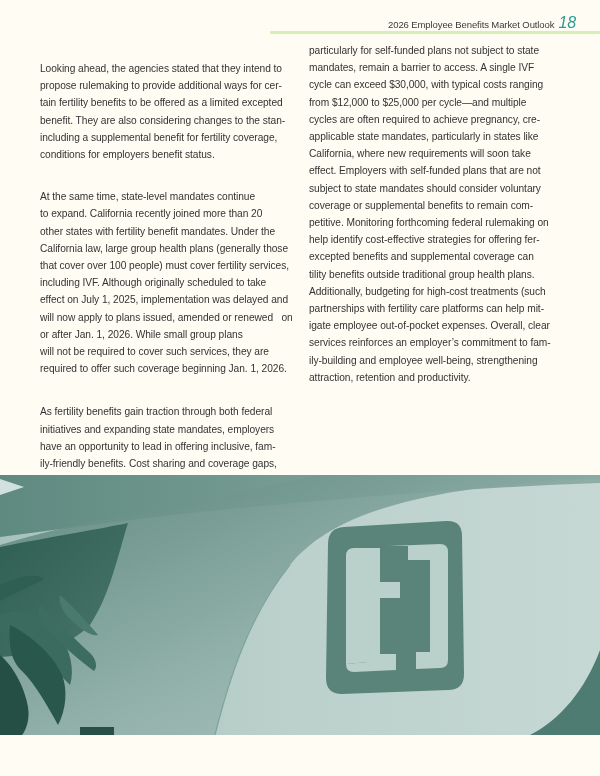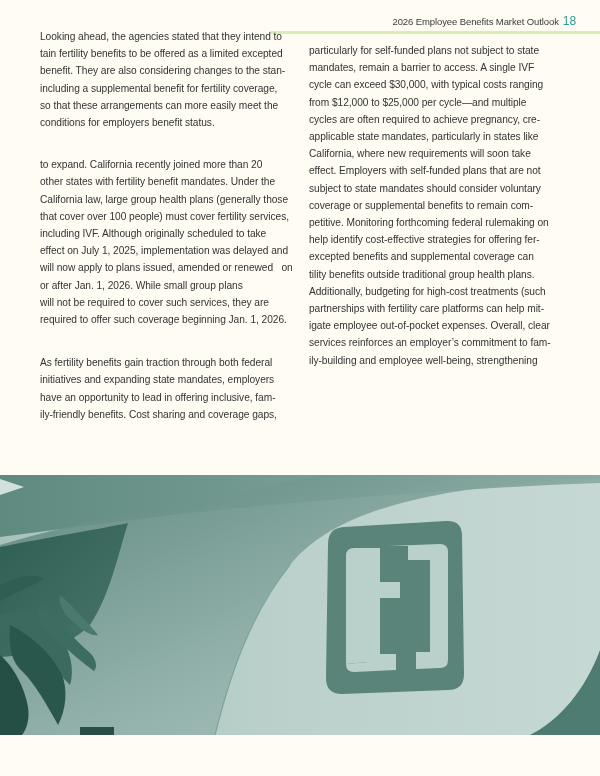--- a/index.html
+++ b/index.html
@@ -20,40 +20,41 @@
       top: 14px;
       right: 24px;
       font-size: 9.5px;
       color: #3a3a3a;
       letter-spacing: -0.1px;
       white-space: nowrap;
     }
     .header .page-num {
       color: #2a9d8f;
       margin-left: 4px;
-      font-size: 12px;
+      font-size: 16px;
+      font-style: italic;
     }
     .header-rule {
       position: absolute;
       top: 31px;
       left: 270px;
       right: 0;
       height: 3px;
       background: #d6efb4;
     }
     .col {
       position: absolute;
       font-size: 10.2px;
       line-height: 17.2px;
       color: #333;
       letter-spacing: -0.05px;
     }
     .col-left {
       left: 40px;
-      top: 28px;
+      top: 60px;
       width: 262px;
     }
     .col-right {
       left: 309px;
       top: 42px;
       width: 262px;
     }
     .para {
       margin: 0;
     }
@@ -80,28 +81,29 @@
 <body>
 
 <div class="header">
   <span>2026 Employee Benefits Market Outlook</span><span class="page-num">18</span>
 </div>
 <div class="header-rule"></div>
 
 <div class="col col-left">
   <p class="para">
     <span class="line">Looking ahead, the agencies stated that they intend to</span>
+    <span class="line">propose rulemaking to provide additional ways for cer-</span>
     <span class="line">tain fertility benefits to be offered as a limited excepted</span>
     <span class="line">benefit. They are also considering changes to the stan-</span>
     <span class="line">including a supplemental benefit for fertility coverage,</span>
-    <span class="line">so that these arrangements can more easily meet the</span>
     <span class="line">conditions for employers benefit status.</span>
   </p>
   <div class="gap"></div>
   <p class="para">
+    <span class="line">At the same time, state-level mandates continue</span>
     <span class="line">to expand. California recently joined more than 20</span>
     <span class="line">other states with fertility benefit mandates. Under the</span>
     <span class="line">California law, large group health plans (generally those</span>
     <span class="line">that cover over 100 people) must cover fertility services,</span>
     <span class="line">including IVF. Although originally scheduled to take</span>
     <span class="line">effect on July 1, 2025, implementation was delayed and</span>
     <span class="line" style="white-space:pre">will now apply to plans issued, amended or renewed   on</span>
     <span class="line">or after Jan. 1, 2026. While small group plans</span>
     <span class="line">will not be required to cover such services, they are</span>
     <span class="line">required to offer such coverage beginning Jan. 1, 2026.</span>
@@ -129,20 +131,21 @@
     <span class="line">coverage or supplemental benefits to remain com-</span>
     <span class="line">petitive. Monitoring forthcoming federal rulemaking on</span>
     <span class="line">help identify cost-effective strategies for offering fer-</span>
     <span class="line">excepted benefits and supplemental coverage can</span>
     <span class="line">tility benefits outside traditional group health plans.</span>
     <span class="line">Additionally, budgeting for high-cost treatments (such</span>
     <span class="line">partnerships with fertility care platforms can help mit-</span>
     <span class="line">igate employee out-of-pocket expenses. Overall, clear</span>
     <span class="line">services reinforces an employer’s commitment to fam-</span>
     <span class="line">ily-building and employee well-being, strengthening</span>
+    <span class="line">attraction, retention and productivity.</span>
   </p>
 </div>
 
 <div class="photo">
   <svg width="600" height="260" viewBox="0 0 600 260" xmlns="http://www.w3.org/2000/svg">
     <defs>
       <linearGradient id="wallGrad" x1="0" y1="0" x2="1" y2="0">
         <stop offset="0" stop-color="#a8c2bc"></stop>
         <stop offset="0.5" stop-color="#bcd1cc"></stop>
         <stop offset="1" stop-color="#c6d8d3"></stop>

